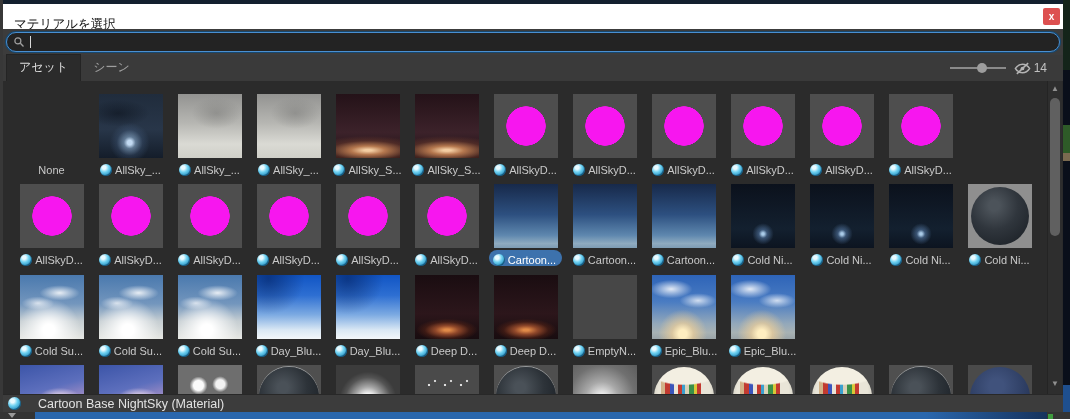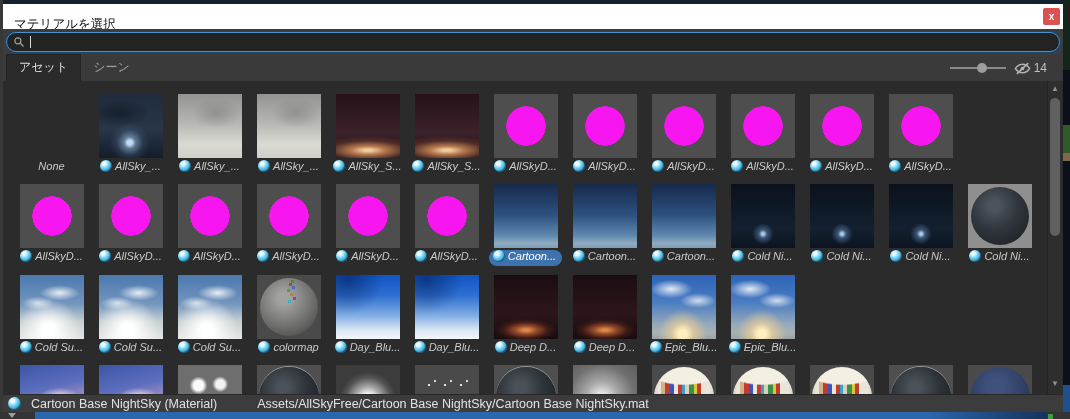--- a/index.html
+++ b/index.html
@@ -37,21 +37,21 @@
   #zoom-slider .track { position:absolute; left:0; right:0; top:6px; height:2px; background:#8a8a8a; }
   #zoom-slider .handle { position:absolute; top:2px; width:10px; height:10px; border-radius:50%; background:#9d9d9d; }
   #hidden-count { display:flex; align-items:center; gap:3px; color:#c0c0c0; font-size:12px;text-align:right; }
 
   
   #content { position:absolute; left:0; top:77px; width:100%; height:313px; background:#2b2b2b; overflow:hidden; }
   .grid-row { position:absolute; left:9px; display:flex; }
   .cell { width:79px; display:flex; flex-direction:column; align-items:center; }
   .thumb { position:relative; width:64px; height:64px; background:#4e4e4e; flex:none; overflow:hidden; }
   .thumb.t-none { background:transparent; }
-  .lbl { margin-top:2px; height:16px; display:flex; align-items:flex-start; gap:3px; max-width:78px;font-style:italic; }
+  .lbl { margin-top:2px; height:16px; display:flex; align-items:flex-end; gap:3px; max-width:78px; }
   .lbl .txt { font-size:11px; color:#c9c9c9; white-space:nowrap; }
   .lbl.sel { background:#3d72ad; border-radius:8px; padding:0 6px 0 4px; }
   .lbl.sel .txt { color:#ffffff; }
   .mat-icon { width:12px; height:12px; flex:none; border-radius:50%; background:radial-gradient(circle at 35% 30%, #eafaff 0 15%, #6fd2f2 40%, #1f86b8 78%, #0f5a86); box-shadow:inset -1px -1px 0 rgba(6,50,80,.55); }
 
   
   .t-additive { background:#c4c4c4; border:5px solid #6c6c6c; }
   .t-night { background:
       radial-gradient(circle at 48% 76%, #c2daf2 0 4%, rgba(150,185,220,.55) 10%, rgba(80,110,150,.25) 22%, transparent 34%),
       radial-gradient(ellipse 70% 30% at 30% 30%, rgba(10,16,26,.55), transparent 70%),
@@ -133,21 +133,21 @@
   
   #scrollbar { position:absolute; right:1px; top:77px; width:15px; height:313px; background:#2e2e2e; border-left:1px solid #242424; }
   #scrollbar .arrow { position:absolute; left:0; width:100%; text-align:center; font-size:8px; color:#909090; }
   #sb-up { top:3px; }
   #sb-down { bottom:6px; }
   #sb-thumb { position:absolute; left:2px; top:17px; width:10px; height:138px; background:#606060; border-radius:5px; }
 
   
   #statusbar { position:absolute; left:0; top:390px; width:100%; height:18px; background:#3c3c3c; border-top:1px solid #282828; display:flex; align-items:center; font-size:12.5px; color:#e2e2e2; }
   #statusbar .mat-icon { width:13px; height:13px; margin-left:5px; }
-  #status-name { margin-left:10px; white-space:nowrap; }
+  #status-name { margin-left:17px; white-space:nowrap; }
   #status-path { margin-left:40px; white-space:nowrap; }
 
   
   #bottom-strip { position:absolute; left:0; top:412px; width:1070px; height:7px; background:#343434; }
   #bottom-strip .blue { position:absolute; left:35px; top:0; height:7px; width:1012px; background:linear-gradient(90deg,#2a67ad 0%,#2a67ad 88%,#1c3f70 97%,#16335c 100%); }
   #bottom-strip .tri { position:absolute; left:8px; top:1px; width:0; height:0; border-left:4px solid transparent; border-right:4px solid transparent; border-top:5px solid #9a9a9a; }
   #bottom-strip .green-dot { position:absolute; left:1048px; top:2px; width:5px; height:5px; background:#3f9b3f; }
 </style>
 </head>
 <body>
@@ -400,27 +400,20 @@
             </div>
           </div>
           <div class="cell">
             <div class="thumb t-coldsun"></div>
             <div class="lbl">
               <span class="mat-icon"></span>
               <span class="txt">Cold Su...</span>
             </div>
           </div>
           <div class="cell">
-            <div class="thumb t-colormap"></div>
-            <div class="lbl">
-              <span class="mat-icon"></span>
-              <span class="txt">colormap</span>
-            </div>
-          </div>
-          <div class="cell">
             <div class="thumb t-day"></div>
             <div class="lbl">
               <span class="mat-icon"></span>
               <span class="txt">Day_Blu...</span>
             </div>
           </div>
           <div class="cell">
             <div class="thumb t-day"></div>
             <div class="lbl">
               <span class="mat-icon"></span>
@@ -432,20 +425,27 @@
             <div class="lbl">
               <span class="mat-icon"></span>
               <span class="txt">Deep D...</span>
             </div>
           </div>
           <div class="cell">
             <div class="thumb t-dusk"></div>
             <div class="lbl">
               <span class="mat-icon"></span>
               <span class="txt">Deep D...</span>
+            </div>
+          </div>
+          <div class="cell">
+            <div class="thumb t-emptygray"></div>
+            <div class="lbl">
+              <span class="mat-icon"></span>
+              <span class="txt">EmptyN...</span>
             </div>
           </div>
           <div class="cell">
             <div class="thumb t-epic"></div>
             <div class="lbl">
               <span class="mat-icon"></span>
               <span class="txt">Epic_Blu...</span>
             </div>
           </div>
           <div class="cell">
@@ -501,17 +501,16 @@
 
     <div id="scrollbar">
       <div class="arrow" id="sb-up">▲</div>
       <div id="sb-thumb"></div>
       <div class="arrow" id="sb-down">▼</div>
     </div>
 
     <div id="statusbar">
       <span class="mat-icon"></span>
       <span id="status-name">Cartoon Base NightSky (Material)</span>
-      <span id="status-path">Assets/AllSkyFree/Cartoon Base NightSky/Cartoon Base NightSky.mat</span>
     </div>
 
   </div>
 </div>
 
 </body></html>

